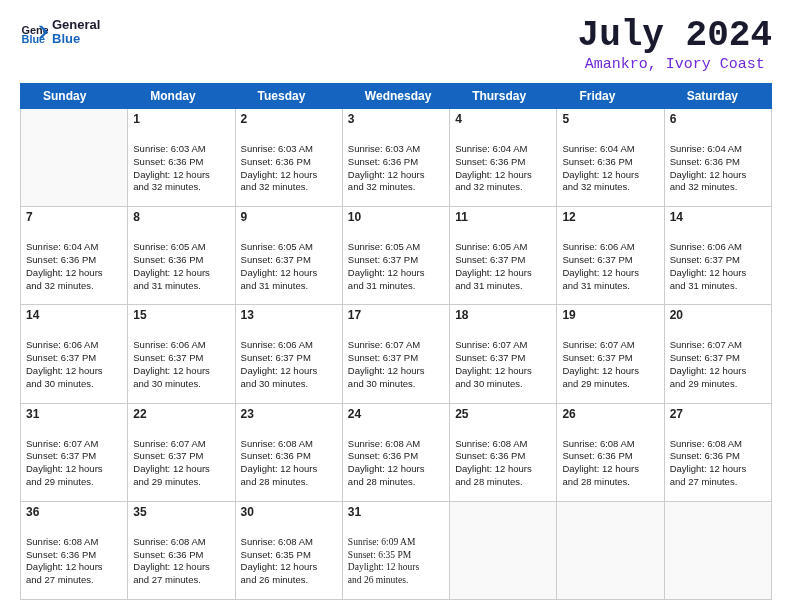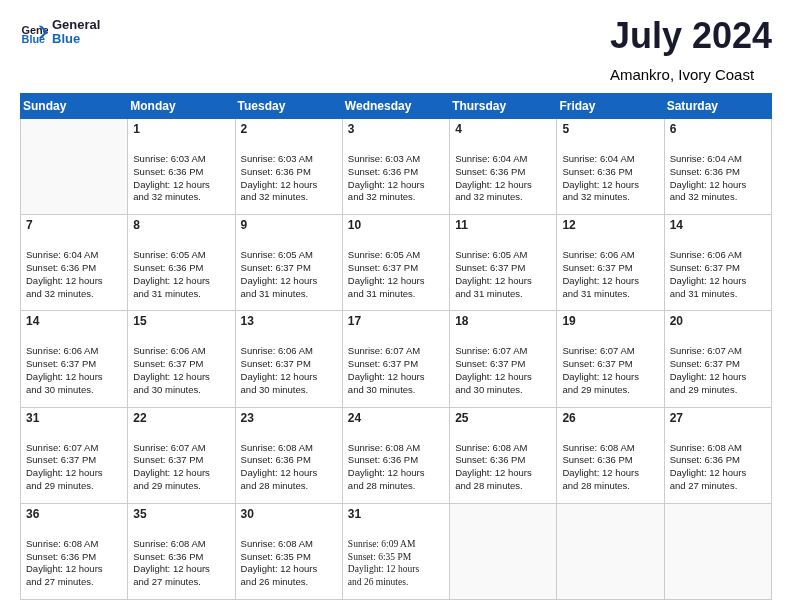--- a/index.html
+++ b/index.html
@@ -26,46 +26,47 @@
     .logo {
       display: flex;
       align-items: center;
       gap: 4px;
     }
     .logo-icon {
       width: 28px;
       height: 28px;
     }
     .title-block {
-      text-align: left;
+      text-align: center;
+      font-family: Liberation Mono, monospace;
     }
     .month-title {
       font-size: 36px;
       font-weight: bold;
       color: #1a1a2e;
       line-height: 1;
     }
     .location-title {
       font-size: 15px;
-      color: #000000;
-      margin-top: 12px;
+      color: #6d28d9;
+      margin-top: 2px;
     }
     .calendar-table {
       width: 100%;
       border-collapse: collapse;
       flex: 1;
       table-layout: fixed;
     }
     .calendar-table thead tr th {
       background-color: #1565c0;
       color: #fff;
       font-size: 12px;
       font-weight: bold;
       text-align: left;
-      padding: 5px 2px;
+      padding: 5px 22px;
       border: 1px solid #1565c0;
     }
     .calendar-table tbody tr td {
       border: 1px solid #ccc;
       vertical-align: top;
       padding: 3px 5px;
       font-size: 10px;
       color: #222;
       height: 86px;
     }

